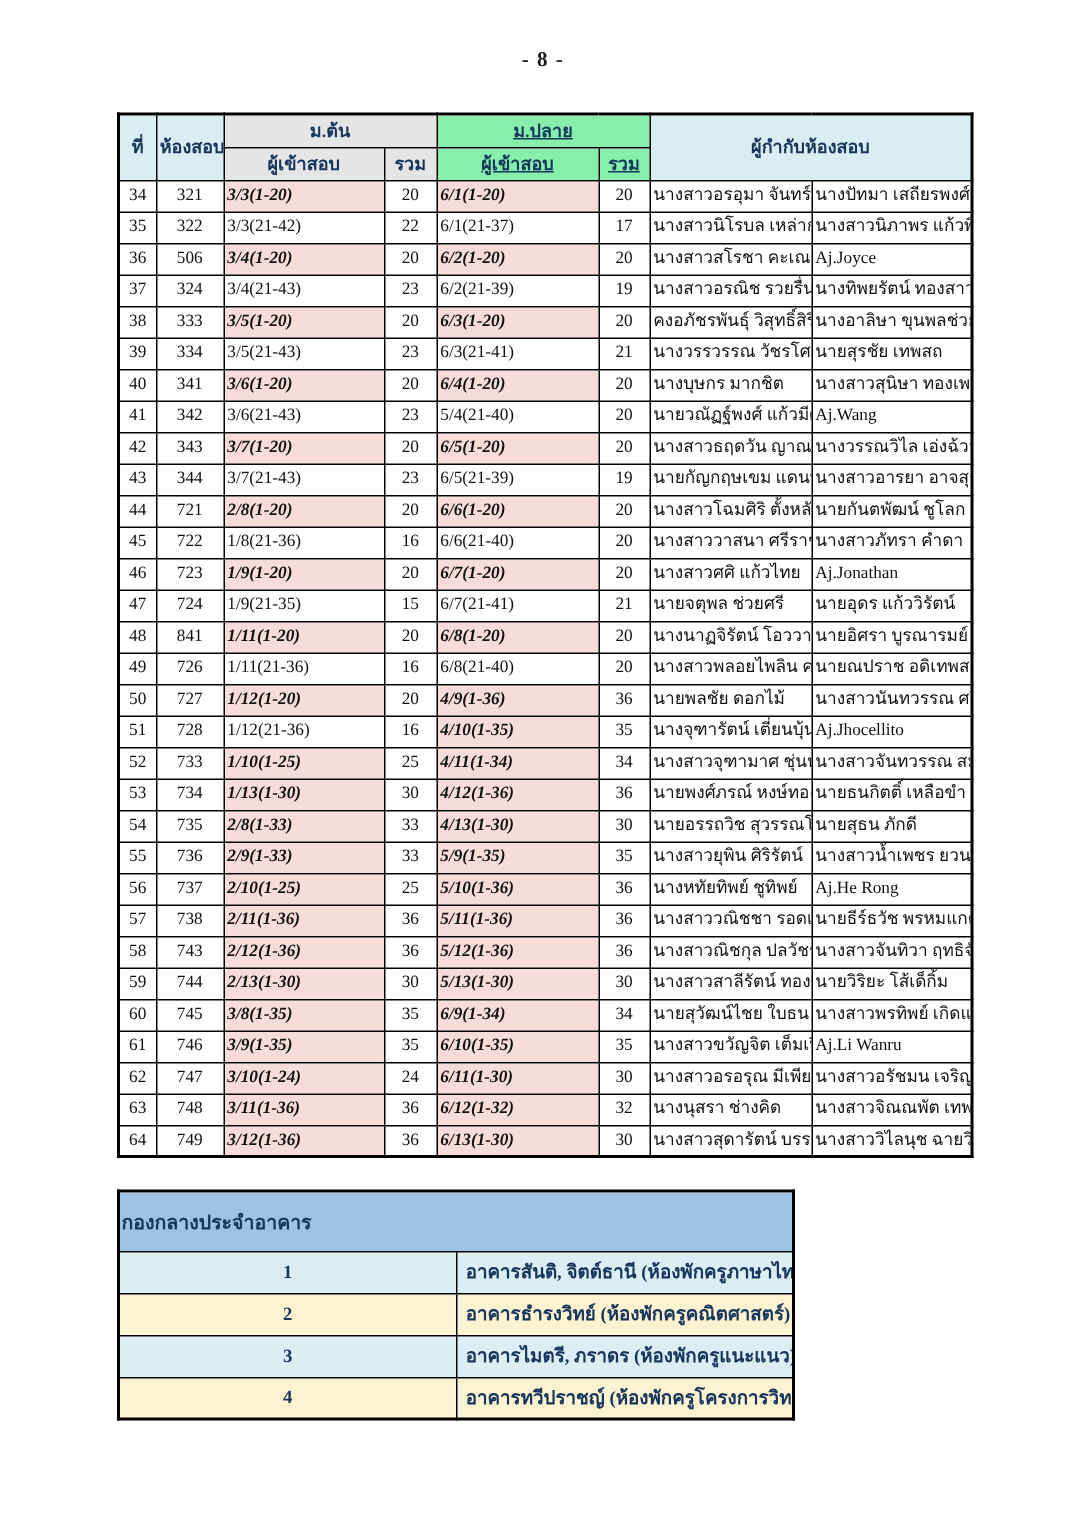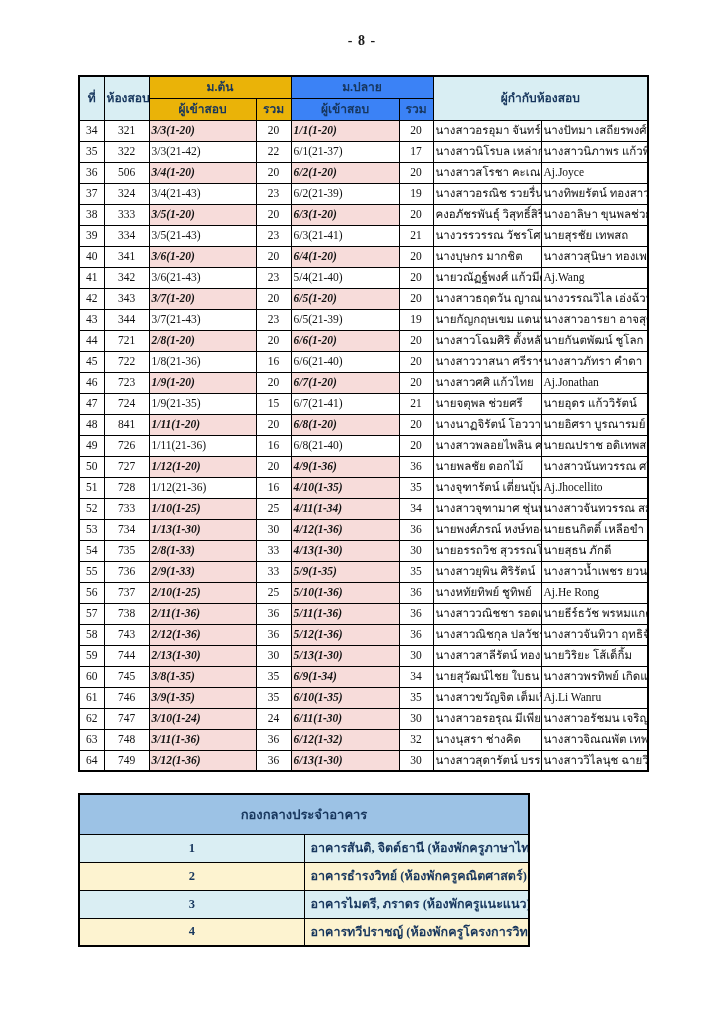--- a/index.html
+++ b/index.html
@@ -19,38 +19,38 @@
     border:2px solid #000;
   }
   table.exam th, table.exam td {
     border:1px solid #000; overflow:hidden; white-space:nowrap;
     line-height:1.05; padding:0 2px;
   }
   table.exam thead th {
     font-size:12px; font-weight:bold; color:#17365d; height:22px; text-align:center;
   }
   th.hd-cyan { background:#d9eef3; }
-  th.hd-blue { background:#eab308; }
-  th.hd-gold { background:#3b82f6; }
+  th.hd-blue { background:#e5e5e5; }
+  th.hd-gold { background:#86efac;text-decoration:underline; }
   table.exam tbody td { font-size:11.5px; height:21px; }
   td.c-no, td.c-room { text-align:center; }
   td.c-grp { text-align:left; padding-left:4px; }
   td.c-tot { text-align:center; }
   td.c-proc { text-align:left; padding-left:4px; font-size:11px; }
   td.pink { background:#f7dcda; font-weight:bold;font-style:italic; }
   
   .bld-table-wrap { position:absolute; left:78px; top:793px; }
   table.bld {
     border-collapse:collapse; table-layout:fixed; width:452px;
     border:2px solid #000;
   }
   table.bld th, table.bld td { border:1px solid #000; overflow:hidden; white-space:nowrap; }
   table.bld th.bld-title {
     background:#9cc2e5; color:#17365d; font-size:13px; font-weight:bold;
-    height:40px; text-align:center;
+    height:40px; text-align:left;
   }
   table.bld td { height:28px; font-size:12.5px; font-weight:bold; color:#17365d; }
   td.bld-no { width:26px; text-align:center; }
   td.bld-info { padding-left:6px; }
   tr.row-cyan td { background:#daeef3; }
   tr.row-cream td { background:#fdf3d0; }
   .bld-name { display:inline-block; width:252px; }
 </style>
 </head>
 <body>
@@ -83,21 +83,21 @@
         <th class="hd-gold">ผู้เข้าสอบ</th>
         <th class="hd-gold">รวม</th>
       </tr>
     </thead>
     <tbody id="exam-rows">
         <tr>
           <td class="c-no">34</td>
           <td class="c-room">321</td>
           <td class="c-grp pink">3/3(1-20)</td>
           <td class="c-tot">20</td>
-          <td class="c-grp pink">1/1(1-20)</td>
+          <td class="c-grp pink">6/1(1-20)</td>
           <td class="c-tot">20</td>
           <td class="c-proc">นางสาวอรอุมา จันทร์พูล</td>
           <td class="c-proc">นางปัทมา  เสถียรพงศ์ประภา</td>
         </tr>
         <tr>
           <td class="c-no">35</td>
           <td class="c-room">322</td>
           <td class="c-grp">3/3(21-42)</td>
           <td class="c-tot">22</td>
           <td class="c-grp">6/1(21-37)</td>

